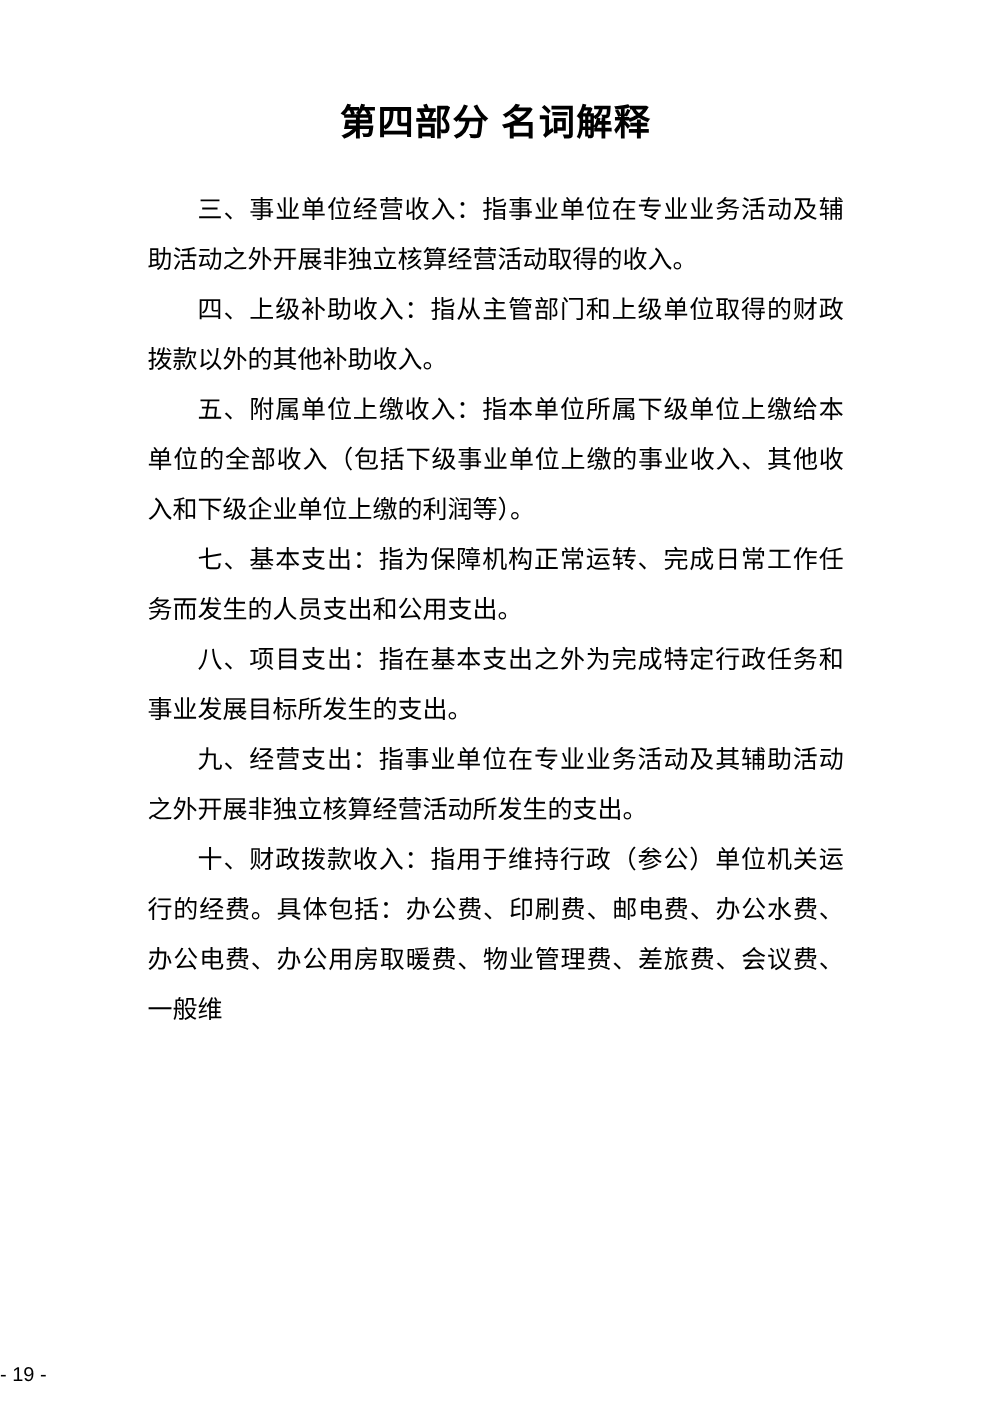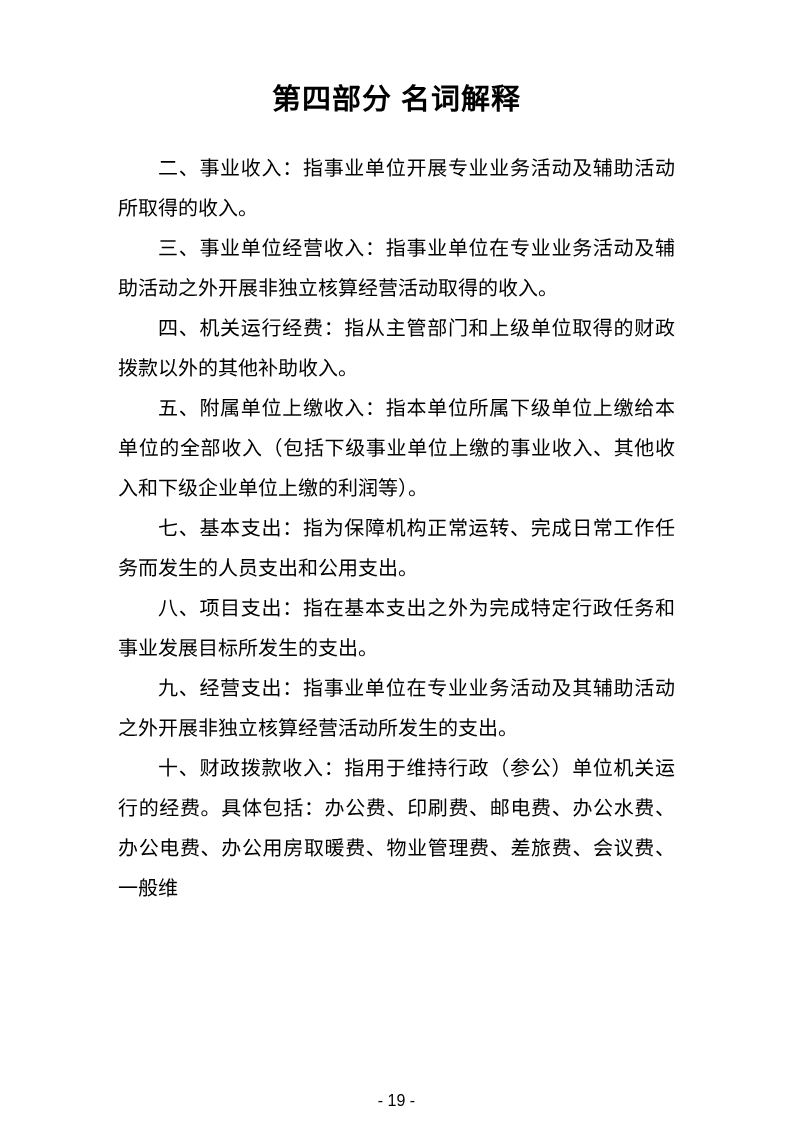--- a/index.html
+++ b/index.html
@@ -40,36 +40,35 @@
     text-align: justify;
     text-indent: 2em;
     color: #000000;
     word-break: break-all;
   }
   .page-footer {
     position: absolute;
     left: 0;
     right: 0;
     bottom: 16px;
-    text-align: center;
+    text-align: left;
     font-family: "Liberation Sans", sans-serif;
     font-size: 16px;
     color: #000000;
   }
 </style>
 </head>
 <body>
 
 <div class="page">
   <h1 class="doc-title">第四部分 名词解释</h1>
 
   <main class="doc-body">
-    <p>二、事业收入：指事业单位开展专业业务活动及辅助活动所取得的收入。</p>
     <p>三、事业单位经营收入：指事业单位在专业业务活动及辅助活动之外开展非独立核算经营活动取得的收入。</p>
-    <p>四、机关运行经费：指从主管部门和上级单位取得的财政拨款以外的其他补助收入。</p>
+    <p>四、上级补助收入：指从主管部门和上级单位取得的财政拨款以外的其他补助收入。</p>
     <p>五、附属单位上缴收入：指本单位所属下级单位上缴给本单位的全部收入（包括下级事业单位上缴的事业收入、其他收入和下级企业单位上缴的利润等）。</p>
     <p>七、基本支出：指为保障机构正常运转、完成日常工作任务而发生的人员支出和公用支出。</p>
     <p>八、项目支出：指在基本支出之外为完成特定行政任务和事业发展目标所发生的支出。</p>
     <p>九、经营支出：指事业单位在专业业务活动及其辅助活动之外开展非独立核算经营活动所发生的支出。</p>
     <p>十、财政拨款收入：指用于维持行政（参公）单位机关运行的经费。具体包括：办公费、印刷费、邮电费、办公水费、办公电费、办公用房取暖费、物业管理费、差旅费、会议费、一般维</p>
   </main>
 
   <footer class="page-footer">
     <span>- 19 -</span>
   </footer>

